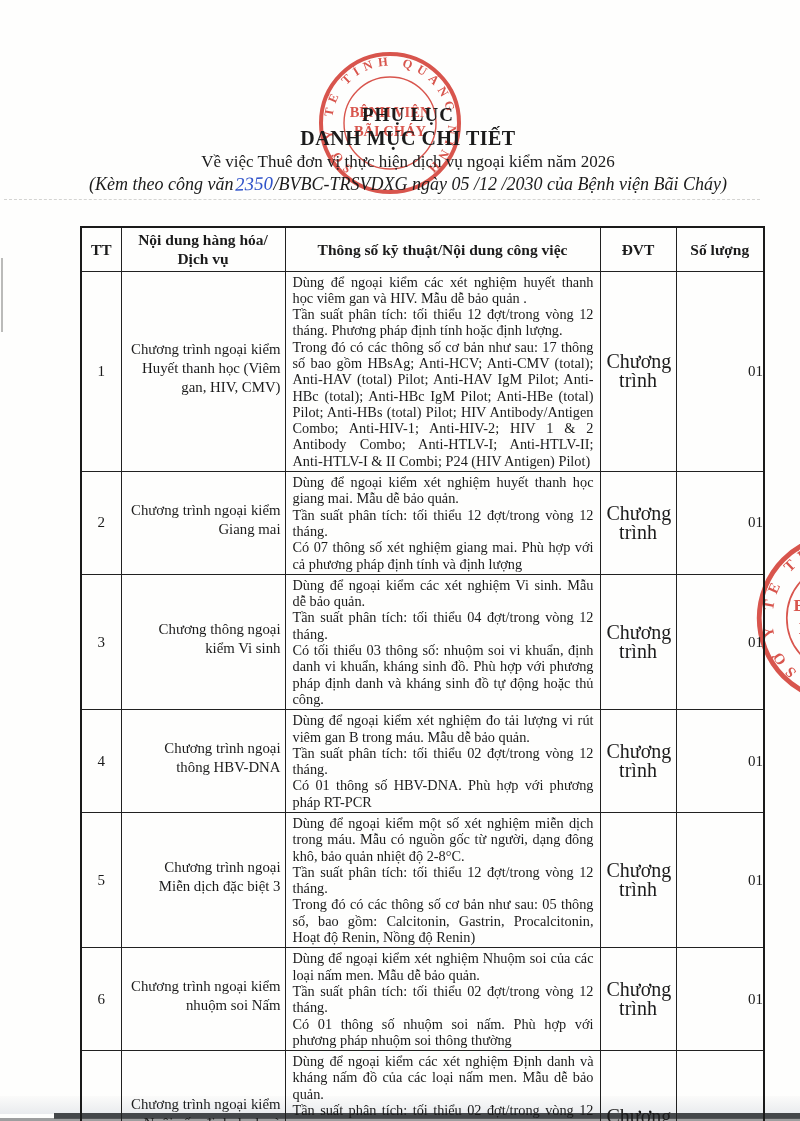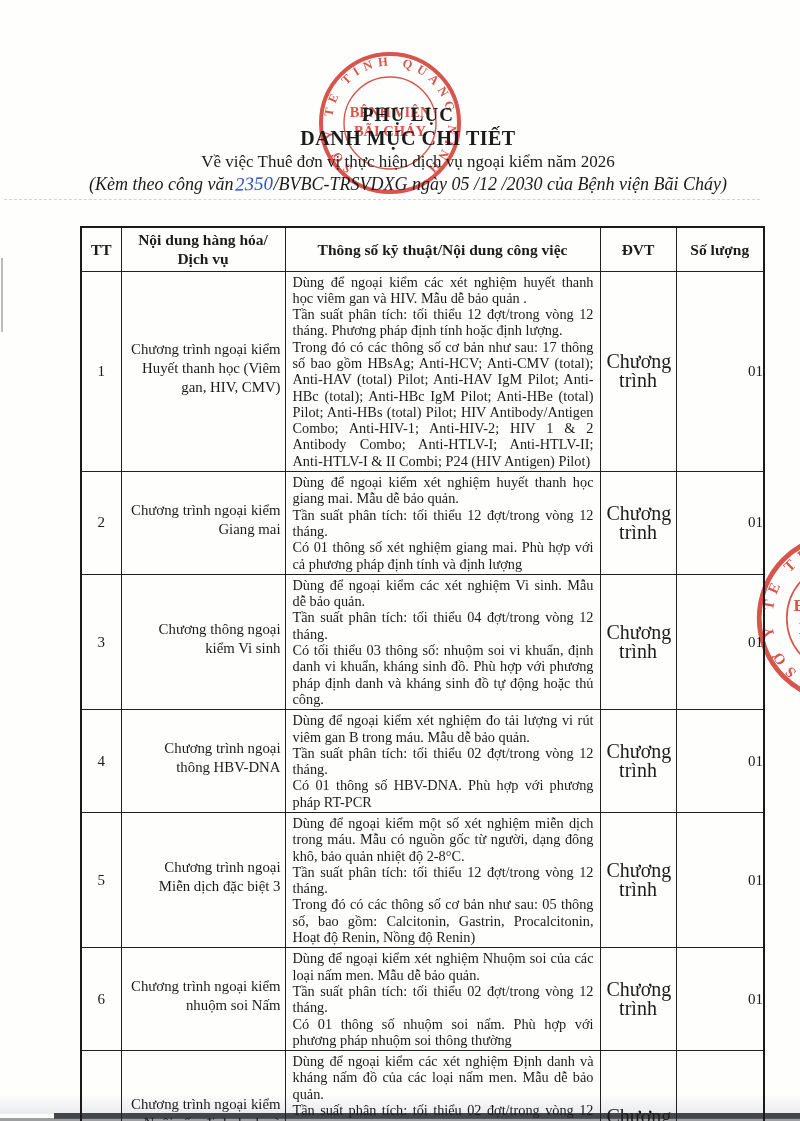--- a/index.html
+++ b/index.html
@@ -112,21 +112,21 @@
 Tần suất phân tích: tối thiểu 12 đợt/trong vòng 12 tháng. Phương pháp định tính hoặc định lượng.
 Trong đó có các thông số cơ bản như sau: 17 thông số bao gồm HBsAg; Anti-HCV; Anti-CMV (total); Anti-HAV (total) Pilot; Anti-HAV IgM Pilot; Anti-HBc (total); Anti-HBc IgM Pilot; Anti-HBe (total) Pilot; Anti-HBs (total) Pilot; HIV Antibody/Antigen Combo; Anti-HIV-1; Anti-HIV-2; HIV 1 &amp; 2 Antibody Combo; Anti-HTLV-I; Anti-HTLV-II; Anti-HTLV-I &amp; II Combi; P24 (HIV Antigen) Pilot)</td>
       <td class="c-dvt">Chương trình</td>
       <td class="c-qty">01</td>
     </tr>
         <tr style="height: 93px;">
       <td class="c-tt">2</td>
       <td class="c-name">Chương trình ngoại kiểm Giang mai</td>
       <td class="c-spec">Dùng để ngoại kiểm xét nghiệm huyết thanh học giang mai. Mẫu dễ bảo quản.
 Tần suất phân tích: tối thiểu 12 đợt/trong vòng 12 tháng.
-Có 01 thông số xét nghiệm giang mai. Phù hợp với cả phương pháp định tính và định lượng</td>
+Có 07 thông số xét nghiệm giang mai. Phù hợp với cả phương pháp định tính và định lượng</td>
       <td class="c-dvt">Chương trình</td>
       <td class="c-qty">01</td>
     </tr>
         <tr style="height: 106px;">
       <td class="c-tt">3</td>
       <td class="c-name">Chương thông ngoại kiểm Vi sinh</td>
       <td class="c-spec">Dùng để ngoại kiểm các xét nghiệm Vi sinh. Mẫu dễ bảo quản.
 Tần suất phân tích: tối thiểu 04 đợt/trong vòng 12 tháng.
 Có tối thiểu 03 thông số: nhuộm soi vi khuẩn, định danh vi khuẩn, kháng sinh đồ. Phù hợp với phương pháp định danh và kháng sinh đồ tự động hoặc thủ công.</td>
       <td class="c-dvt">Chương trình</td>

